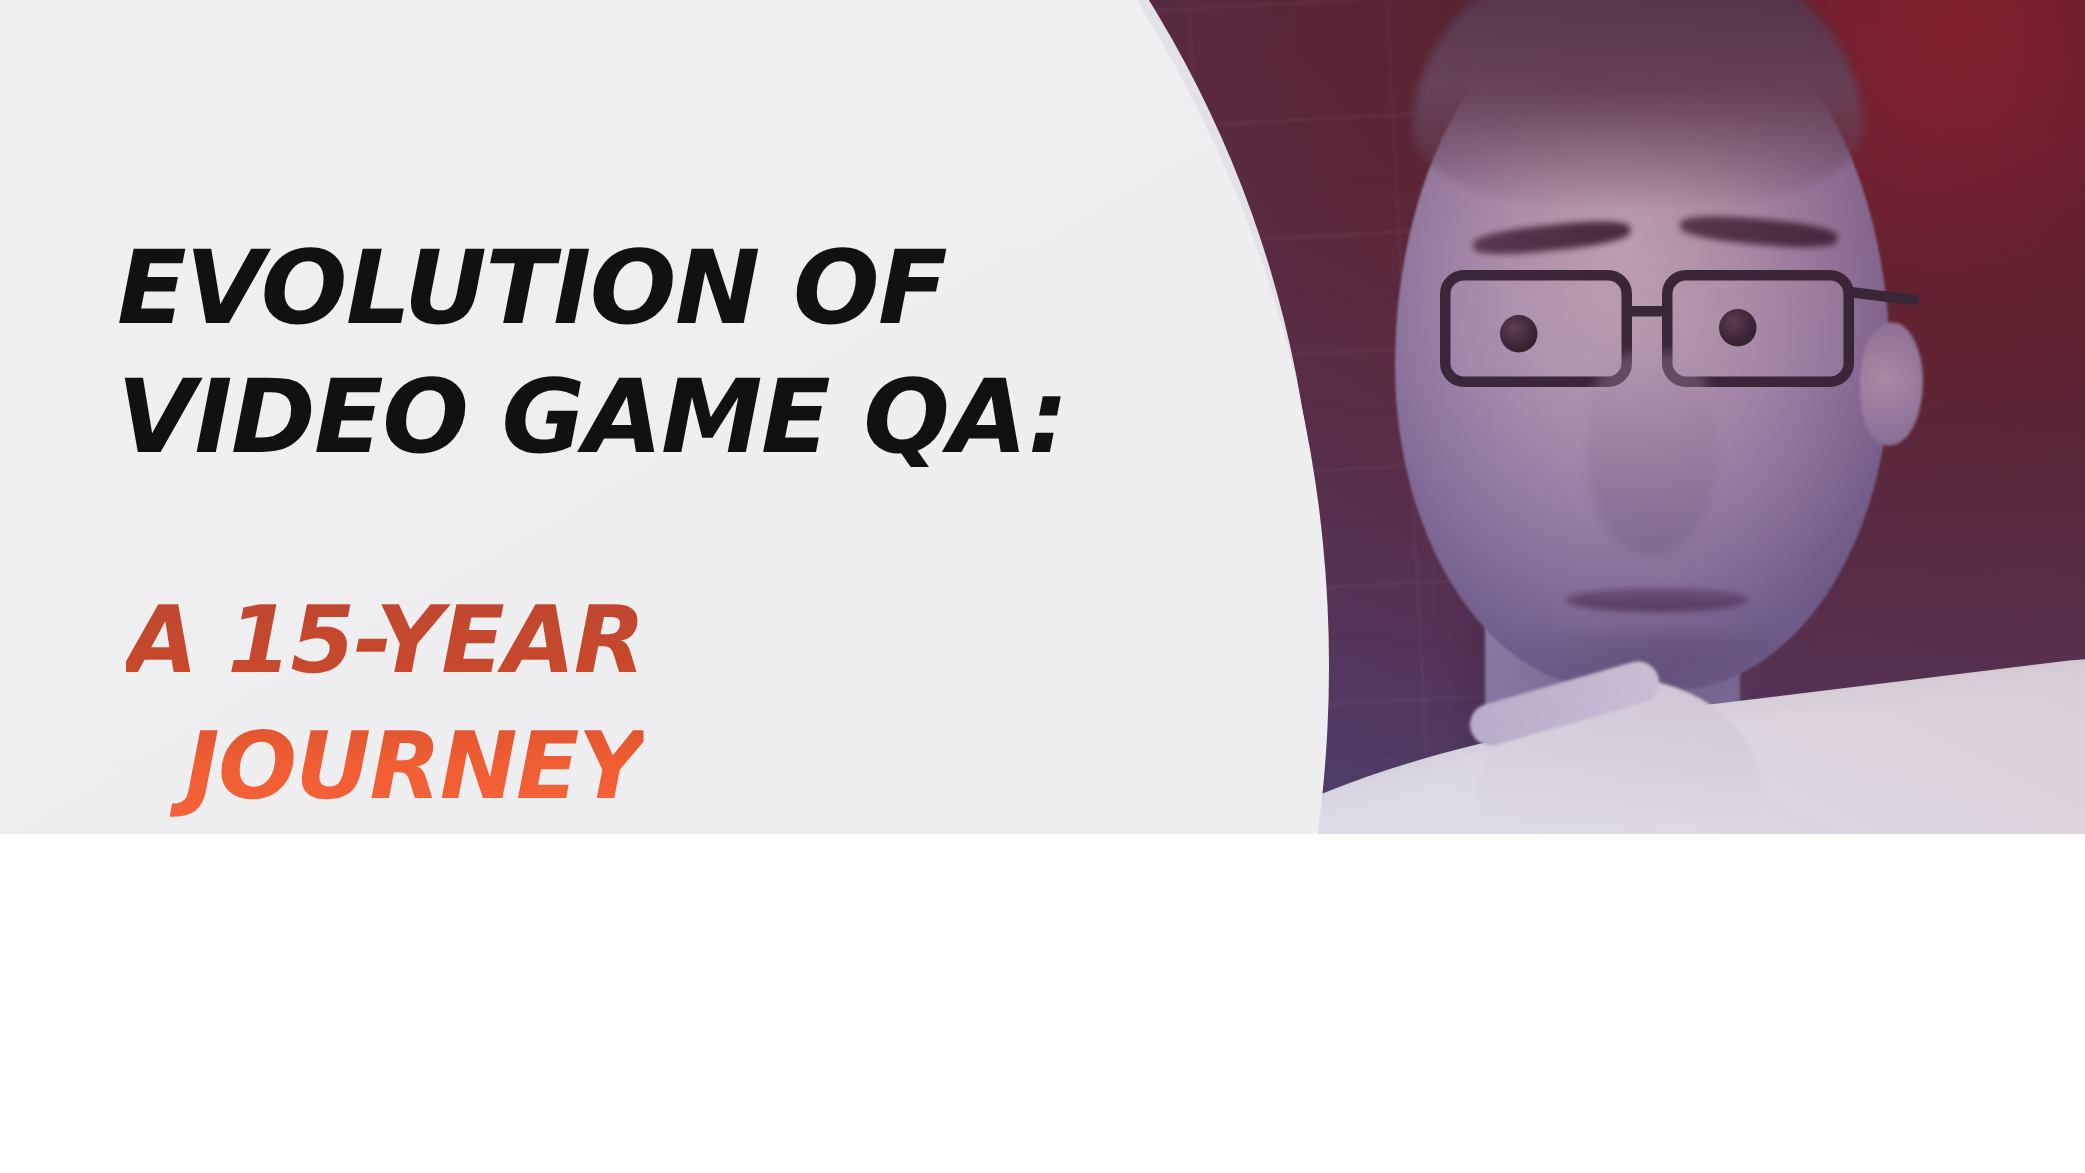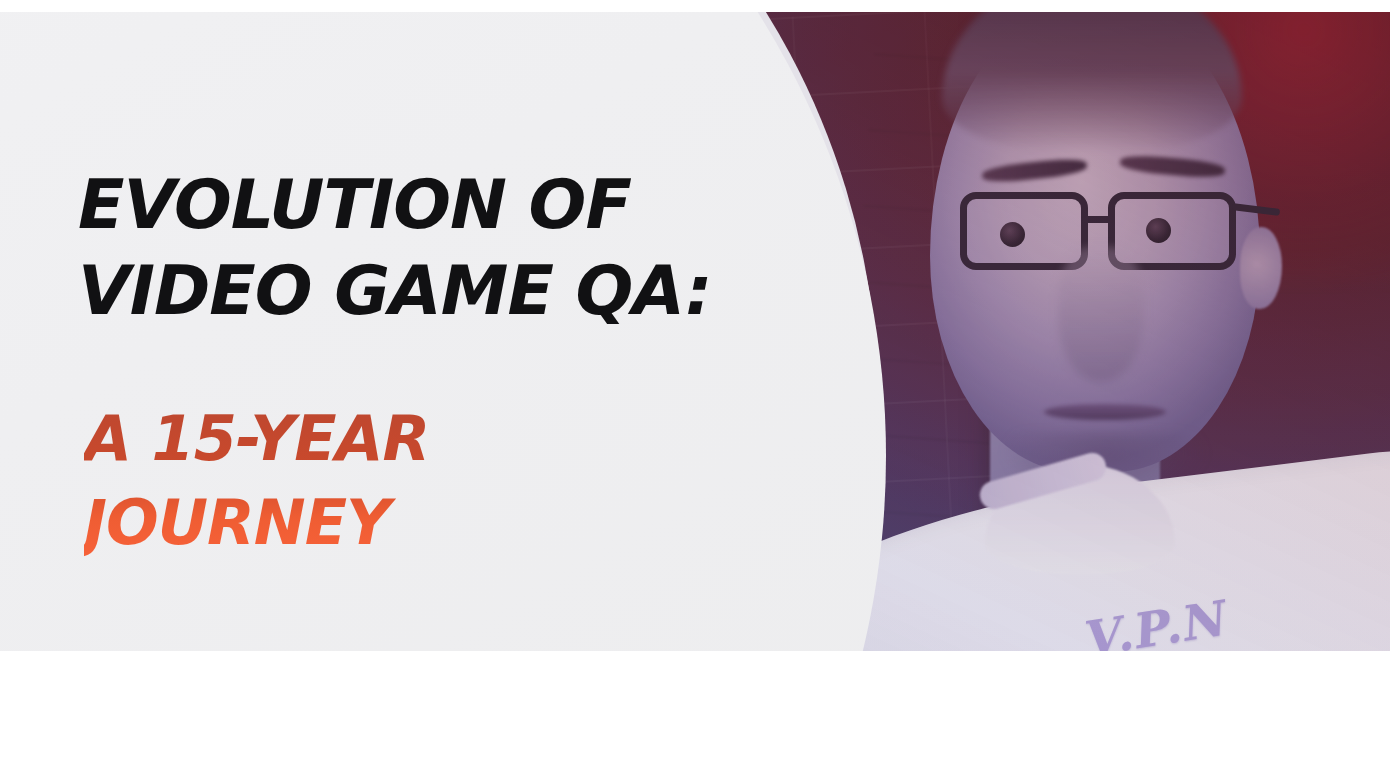--- a/index.html
+++ b/index.html
@@ -6,24 +6,23 @@
   * { margin:0; padding:0; box-sizing:border-box; }
   html,body{ background:#fff; }
   body{
     font-family:"Liberation Sans", sans-serif;
     width:1390px; height:782px;
     overflow:hidden;
   }
 
   .banner{
     position:relative;
-    width:1390px; height:639px;
+    width:1390px; height:556px;
     overflow:hidden;
     background:#eff0f2;
-    margin-top:12px;
   }
 
   
   .photo-panel{
     position:absolute;
     left:430px; top:0;
     width:960px; height:782px;
     overflow:hidden;
   }
   
@@ -280,20 +279,21 @@
     font-weight:700;
     font-style:italic;
     font-size:62px;
     line-height:84px;
     letter-spacing:-1px;
     white-space:pre-line;
     background:linear-gradient(180deg,#bc4730 0%, #c9492c 40%, #ef5d33 72%, #f8623a 100%);
     -webkit-background-clip:text;
     background-clip:text;
     color:transparent;
+    text-align:right;
     -webkit-text-fill-color:transparent;
   }
 </style>
 </head>
 <body>
 
 <div class="banner">
 
   <div class="photo-panel">
     <div class="photo-base"></div>

